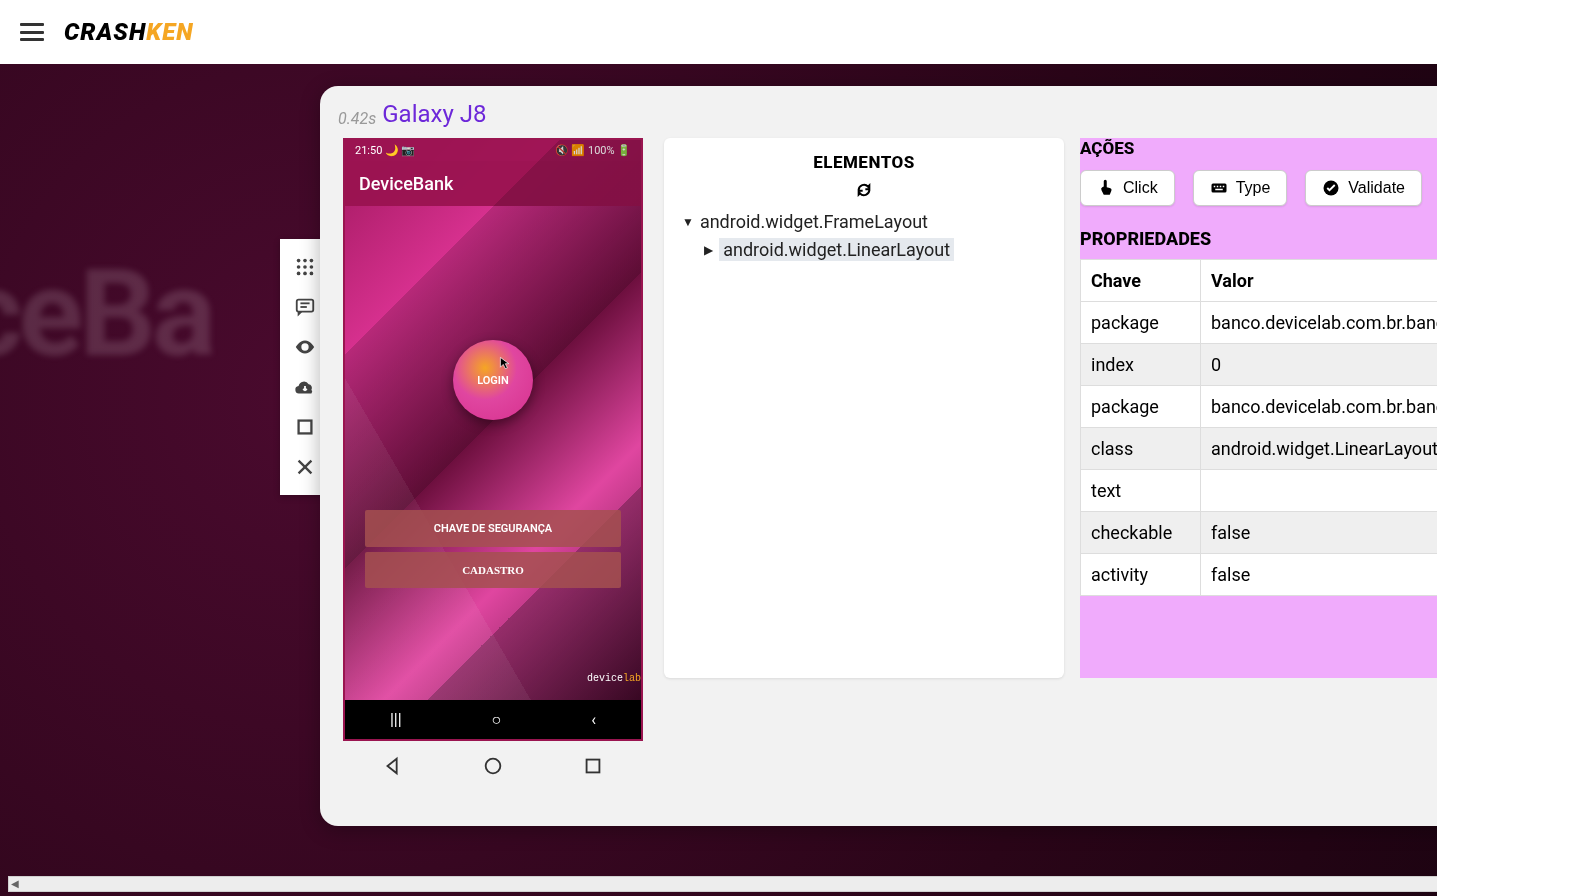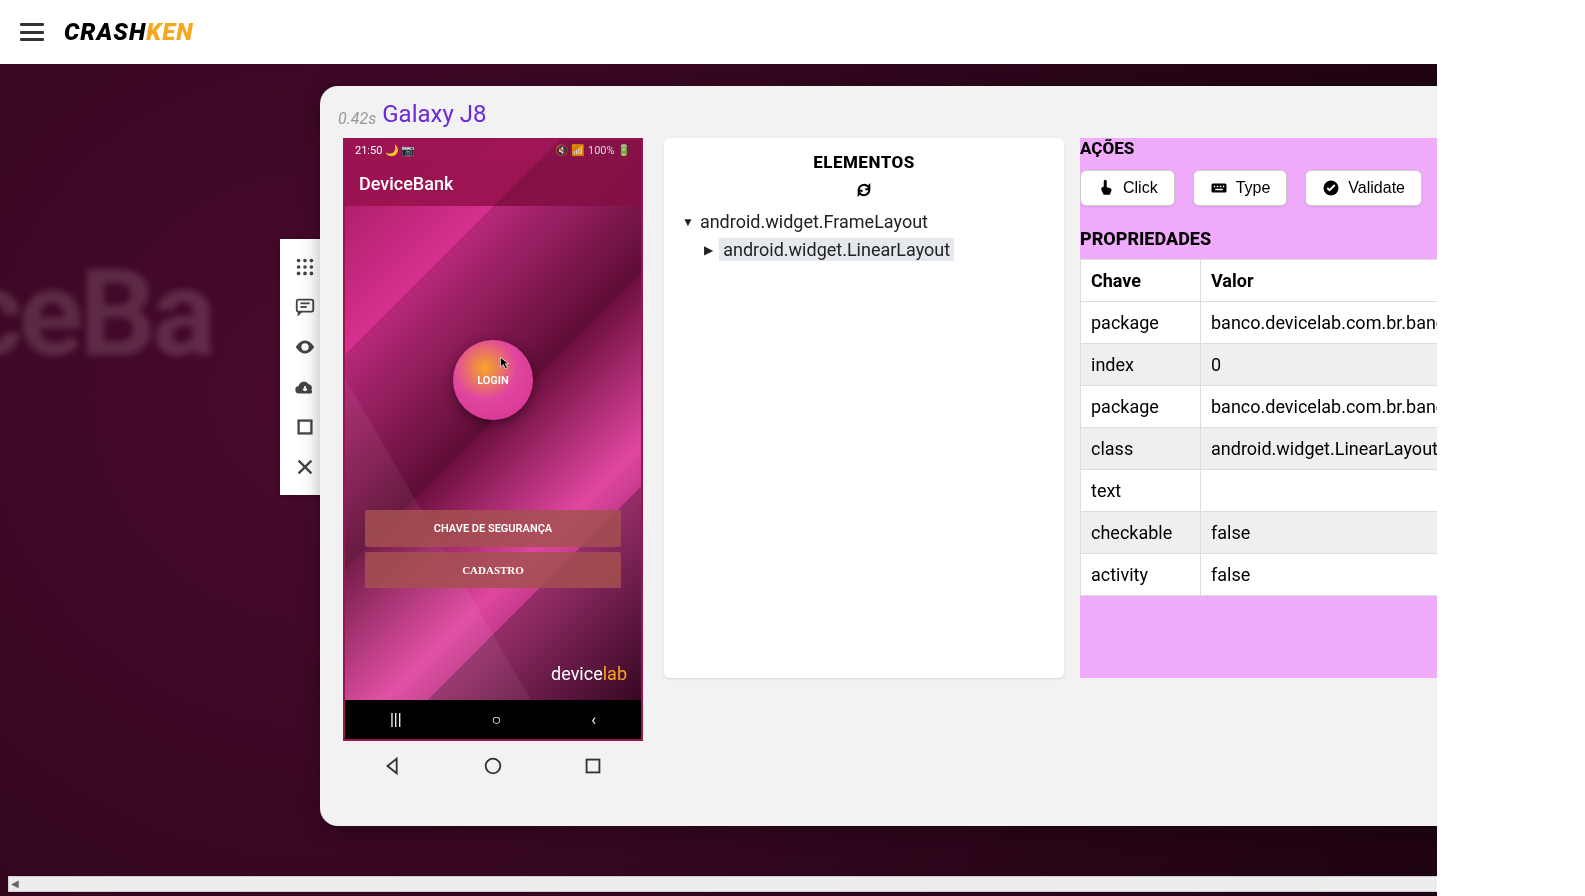--- a/index.html
+++ b/index.html
@@ -119,21 +119,21 @@
 }
 .device-btn {
   position:absolute; left:20px; right:20px;
   background:rgba(164,80,80,0.85);
   color:#fff; font-size:11px; font-weight:600;
   text-align:center; padding:12px 0;
   border-radius:2px;
 }
 .btn-sec { top:370px;}
 .btn-cad { top:412px;font-family:Liberation Serif, serif;}
-.devlab { position:absolute; bottom:16px; right:14px; color:#fff; font-size:18px;}
+.devlab { position:absolute; bottom:16px; right:0; color:#fff; font-size:10px;font-family:Liberation Mono, monospace;}
 .devlab .lab { color:#f5a623;}
 .navbar-row { display:flex; justify-content:space-around; padding:10px 0; background:#000; color:#fff; font-size:16px;}
 .soft-nav { display:flex; justify-content:space-around; padding:14px 0 2px 0; width:300px; color:#333;}
 .soft-nav svg { width:22px; height:22px;}
 
 
 .section-title { font-weight:800; font-size:17px; letter-spacing:0.5px; display:flex; align-items:center; gap:10px;flex-direction:column;}
 .tree { margin-top:10px; font-size:18px; color:#222;}
 .tree-node { display:flex; align-items:center; gap:6px; padding:3px 0;}
 .tree-child { margin-left:22px;}

